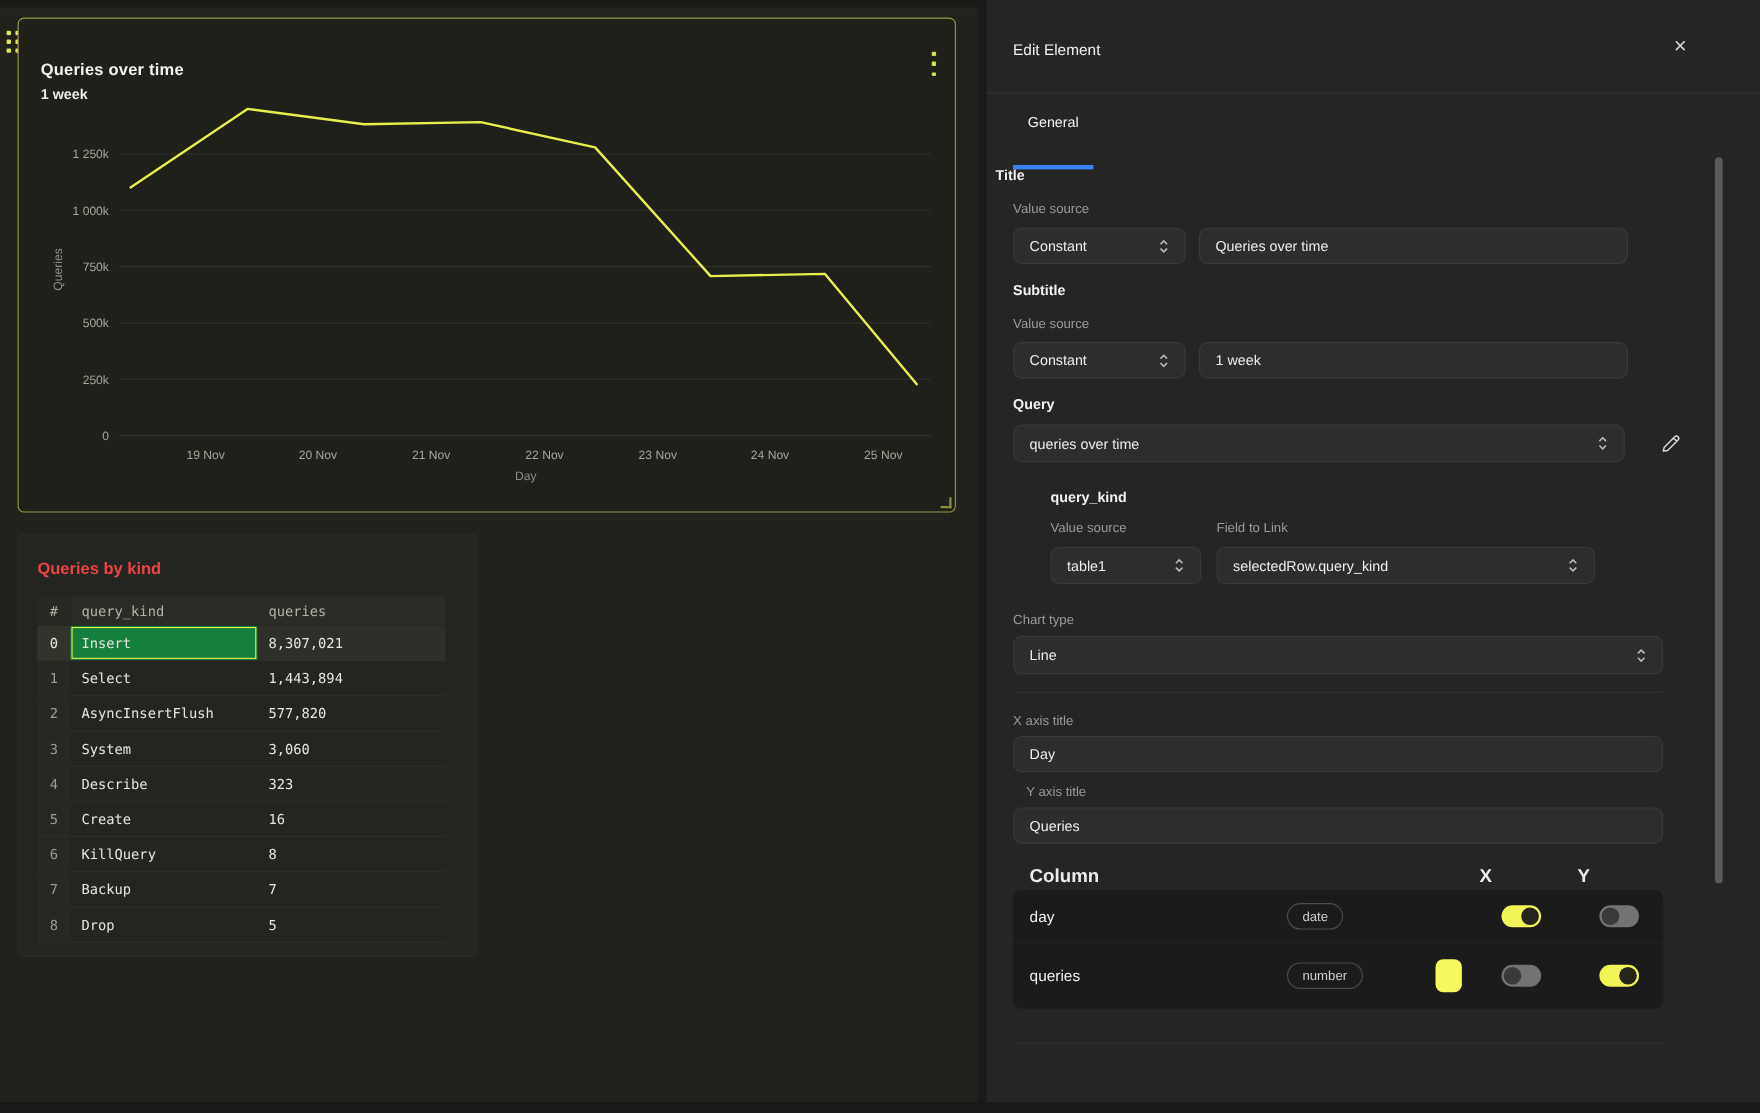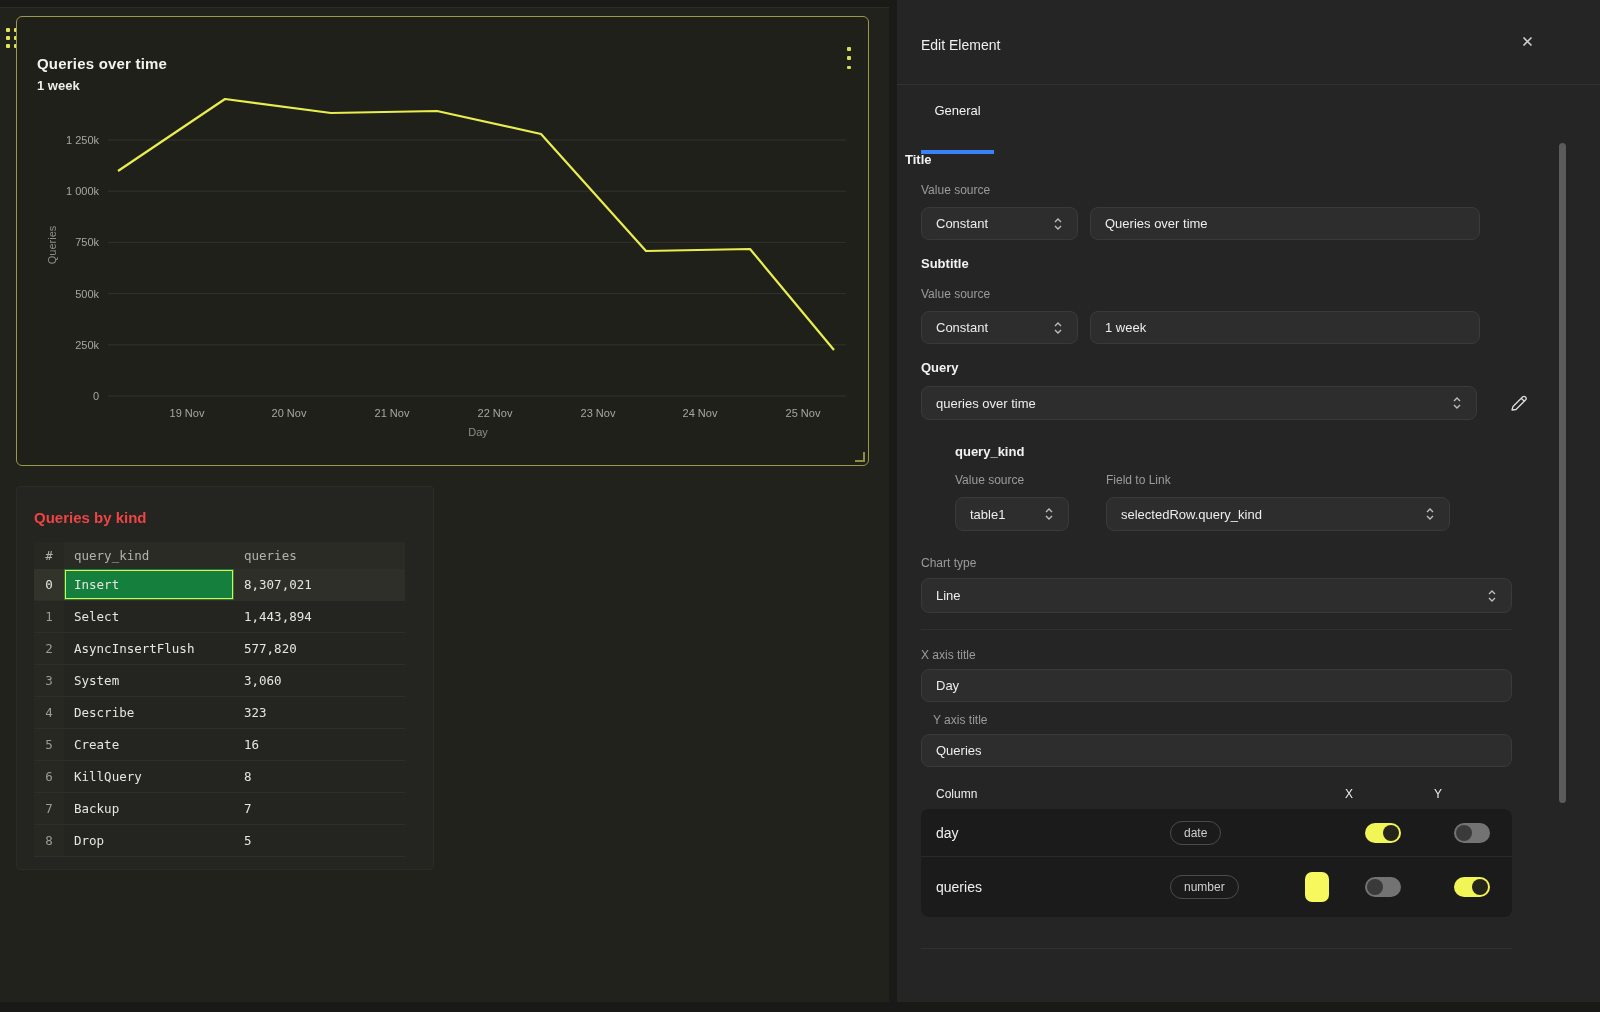--- a/index.html
+++ b/index.html
@@ -53,21 +53,21 @@
   .sec-label { font-size:12px; color:#9b9b9b; }
 
   .control { background:#2d2d2e; border:1px solid #3a3a3b; border-radius:8px; height:33px; display:flex; align-items:center; padding:0 14px; font-size:13px; color:#ededed; cursor:pointer; }
   .control .val { flex:1 1 auto; white-space:nowrap; overflow:hidden; }
   .chev { flex:0 0 auto; margin-left:8px; }
   input.control { cursor:text; }
 
   .section-divider { height:1px; background:#303031; }
 
   
-  .colhdr { font-size:12px; font-weight:normal; color:#ececec; }
+  .colhdr { font-size:17px; font-weight:bold; color:#ececec; }
   .col-row { background:#1b1b1b; display:flex; align-items:center; }
   .col-row.first { border-radius:8px 8px 0 0; border-bottom:1px solid #2a2a2a; }
   .col-row.last { border-radius:0 0 8px 8px; }
   .col-name { font-size:14px; font-weight:500; color:#f0f0ef; position:absolute; left:15px; }
   .badge { position:absolute; left:249px; border:1px solid #4b4b4b; border-radius:13px; padding:4px 13px; font-size:12px; color:#cfcfcf; }
   .swatch { position:absolute; left:384px; width:24px; height:30px; border-radius:7px; background:#f6f85e; cursor:pointer; }
   .toggle { position:absolute; width:36px; height:20px; border-radius:10px; cursor:pointer; }
   .toggle .knob { position:absolute; top:2px; width:16px; height:16px; border-radius:50%; }
   .toggle.on { background:#f2f556; }
   .toggle.on .knob { right:2px; background:#25251c; }
@@ -229,21 +229,21 @@
   </div>
   <div class="abs" style="left:612px; top:394px; width:20px; height:20px; cursor:pointer;">
     <svg width="19" height="19" viewBox="0 0 19 19">
         <path d="M3 16 L4 12.5 L13.5 3 C14.3 2.2 15.8 2.2 16.5 3 C17.3 3.8 17.3 5.2 16.5 6 L7 15.5 L3 16 Z M12.3 4.2 L15.3 7.2" fill="none" stroke="#dcdcdc" stroke-width="1.3" stroke-linejoin="round"></path>
       </svg>
   </div>
 
   <div class="abs sec-heading" style="left:58px; top:444px;">query_kind</div>
   <div class="abs sec-label" style="left:58px; top:473px;">Value source</div>
   <div class="abs sec-label" style="left:209px; top:473px;">Field to Link</div>
-  <div class="abs control" style="left:58px; top:497px; width:114px; height:34px;gap:23px;">
+  <div class="abs control" style="left:58px; top:497px; width:137px; height:34px;gap:23px;">
     <span class="val">table1</span>
     <svg class="chev" width="10" height="14" viewBox="0 0 10 14">
         <path d="M2 5 L5 2 L8 5 M2 9 L5 12 L8 9" fill="none" stroke="#bdbdbd" stroke-width="1.4"></path>
       </svg>
   </div>
   <div class="abs control" style="left:209px; top:497px; width:344px; height:34px;">
     <span class="val">selectedRow.query_kind</span>
     <svg class="chev" width="10" height="14" viewBox="0 0 10 14">
         <path d="M2 5 L5 2 L8 5 M2 9 L5 12 L8 9" fill="none" stroke="#bdbdbd" stroke-width="1.4"></path>
       </svg>

